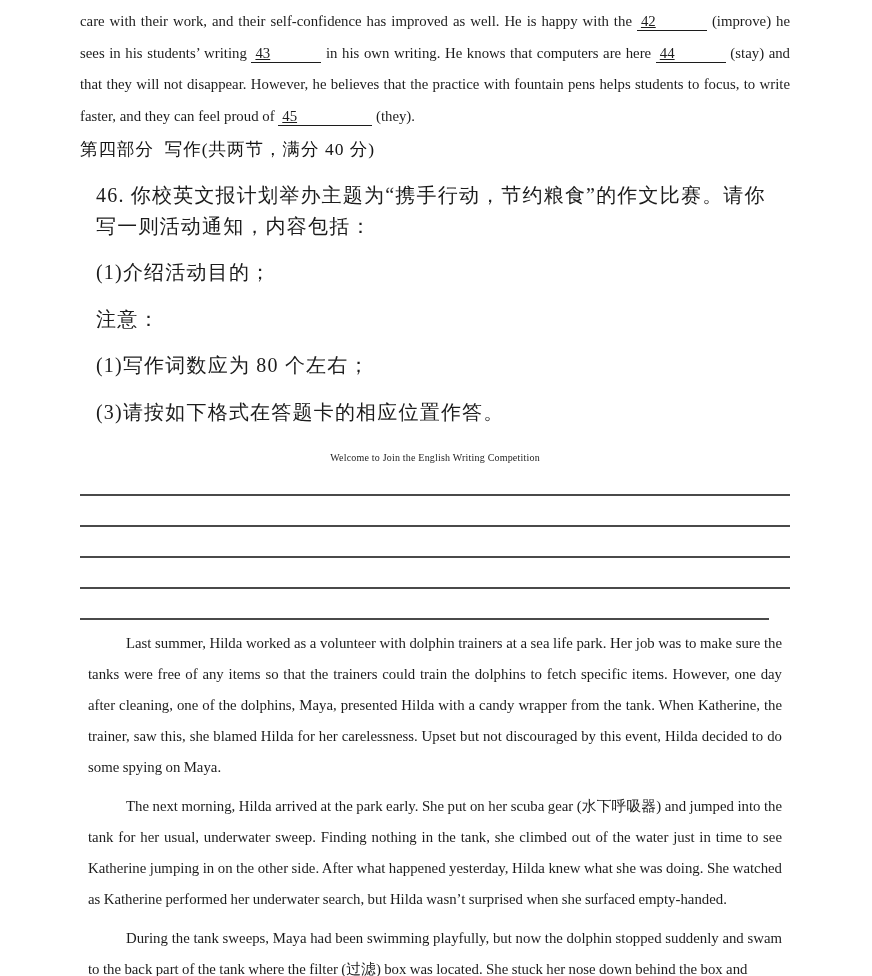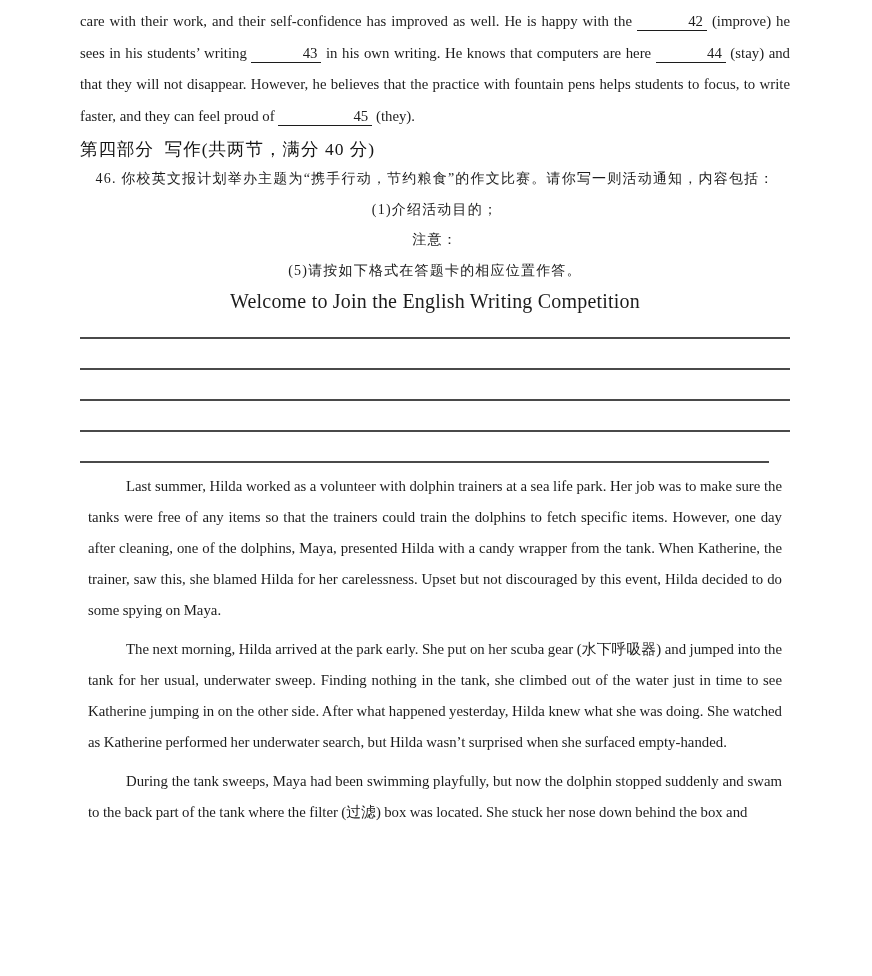--- a/index.html
+++ b/index.html
@@ -17,47 +17,47 @@
   }
   .cloze-para {
     margin: 0;
     text-align: justify;
     line-height: 31.5px;
   }
   .blank {
     display: inline-block;
     min-width: 62px;
     padding: 0 4px 1px 4px;
-    text-align: right;
+    text-align: left;
     border-bottom: 1.6px solid #1c1c1c;
     line-height: 16px;
+    text-decoration: underline;
   }
   .blank.wide { min-width: 86px; }
   .cn-heading {
     margin: 2px 0 0 0;
     font-size: 17.5px;
     font-weight: normal;
     line-height: 30px;
     letter-spacing: 1px;
     white-space: pre-wrap;
     color: #141414;
   }
   .cn-line {
-    margin: 0;
+    margin: 16px;
     line-height: 30.5px;
-    font-size: 14px;
+    font-size: 20px;
     letter-spacing: 1.2px;
     white-space: pre-wrap;
-    text-align: center;
   }
   .comp-title {
     margin: 0;
     text-align: center;
     line-height: 30.5px;
-    font-size: 20px;
+    font-size: 10px;
     letter-spacing: 0.2px;
   }
   .writing-lines { margin: 0; }
   .writing-line {
     height: 0;
     border-top: 2px solid #4a4a4a;
     margin-top: 29px;
   }
   .writing-line:first-child { margin-top: 20px; }
   .writing-line.short { width: 97%; }
@@ -76,21 +76,22 @@
 <div class="page">
 
   <p class="cloze-para"><span>care with their work, and their self-confidence has improved as well. He is happy with the </span><span class="blank">42</span><span> (improve) he sees in his students’ writing </span><span class="blank">43</span><span> in his own writing. He knows that computers are here </span><span class="blank">44</span><span> (stay) and that they will not disappear. However, he believes that the practice with fountain pens helps students to focus, to write faster, and they can feel proud of </span><span class="blank wide">45</span><span> (they).</span></p>
 
   <h2 class="cn-heading">第四部分  写作(共两节，满分 40 分)</h2>
 
 
   <p class="cn-line">46. 你校英文报计划举办主题为“携手行动，节约粮食”的作文比赛。请你写一则活动通知，内容包括：</p>
   <p class="cn-line">(1)介绍活动目的；</p>
   <p class="cn-line">注意：</p>
-  <p class="cn-line">(5)请按如下格式在答题卡的相应位置作答。</p>
+  <p class="cn-line">(1)写作词数应为 80 个左右；</p>
+  <p class="cn-line">(3)请按如下格式在答题卡的相应位置作答。</p>
 
   <p class="comp-title">Welcome to Join the English Writing Competition</p>
 
   <div class="writing-lines">
     <div class="writing-line"></div>
     <div class="writing-line"></div>
     <div class="writing-line"></div>
     <div class="writing-line"></div>
     <div class="writing-line short"></div>
   </div>

